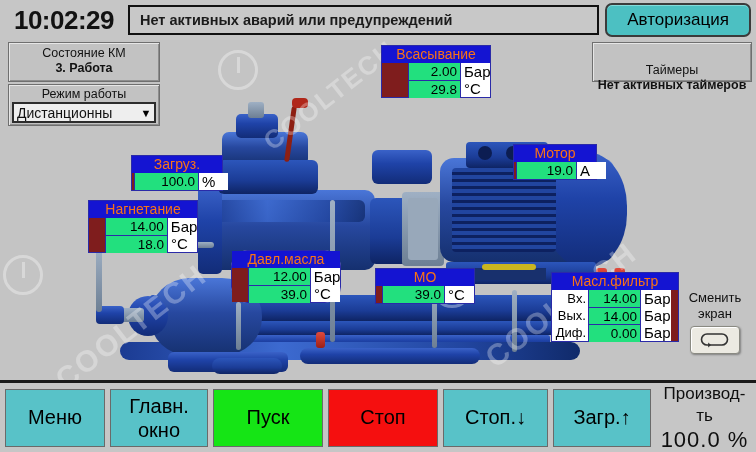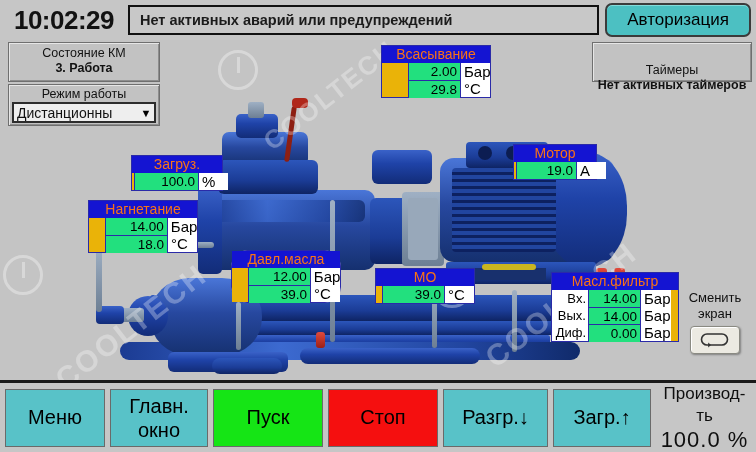--- a/index.html
+++ b/index.html
@@ -163,21 +163,21 @@
     font-size: 14px;
     line-height: 17px;
     height: 17px;
     white-space: nowrap;
     overflow: hidden;
   }
   .mrow {
     display: flex;
     height: 17px;
     align-items: flex-start;
-    background: #eab308;
+    background: #7f1d1d;
   }
   .mrow .mlbl {
     width: 34px;
     text-align: right;
     padding-right: 2px;
     font-size: 13px;
     line-height: 17px;
     color: #000;
     background: #ffffff;
   }
@@ -472,21 +472,21 @@
   </div>
 
   <div id="bottombar">
     <div class="tbtn t-teal" style="width:100px;">Меню</div>
     <div class="tbtn t-teal" style="width:98px;">
       <span class="l2">Главн.</span>
       <span class="l2">окно</span>
     </div>
     <div class="tbtn t-green" style="width:110px;text-align:right;">Пуск</div>
     <div class="tbtn t-red" style="width:110px;">Стоп</div>
-    <div class="tbtn t-teal" style="width:105px;">Разгр.↓</div>
+    <div class="tbtn t-teal" style="width:105px;">Стоп.↓</div>
     <div class="tbtn t-teal" style="width:98px;">Загр.↑</div>
     <div id="capacity">
       <span class="cap-title">Производ-ть</span>
       <span class="cap-val">100.0  %</span>
     </div>
   </div>
 
 </div>
 
 </body></html>

